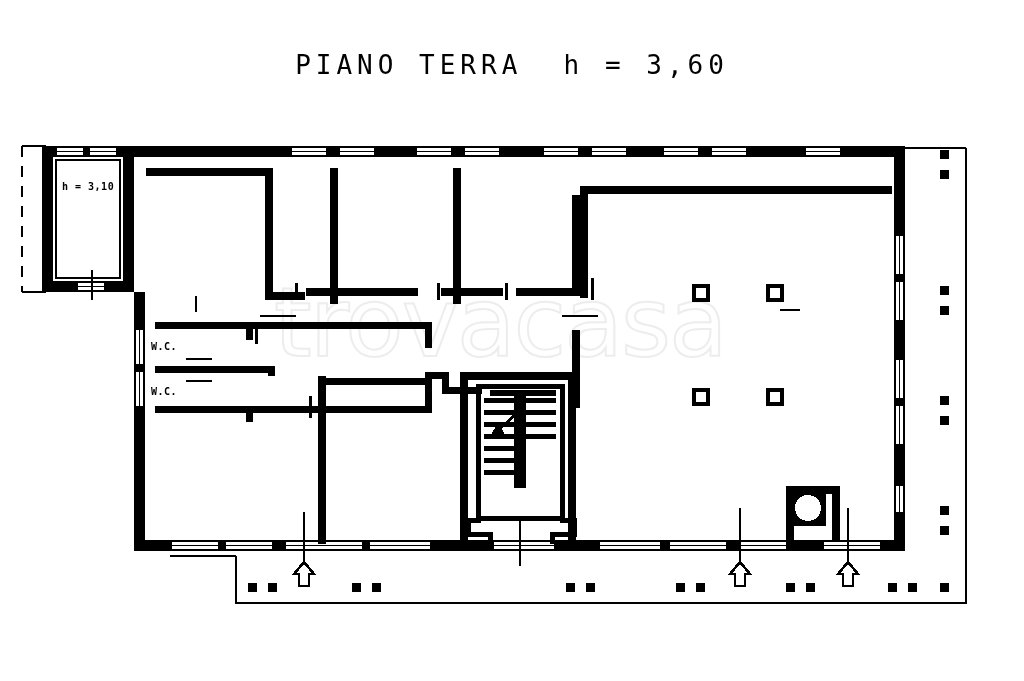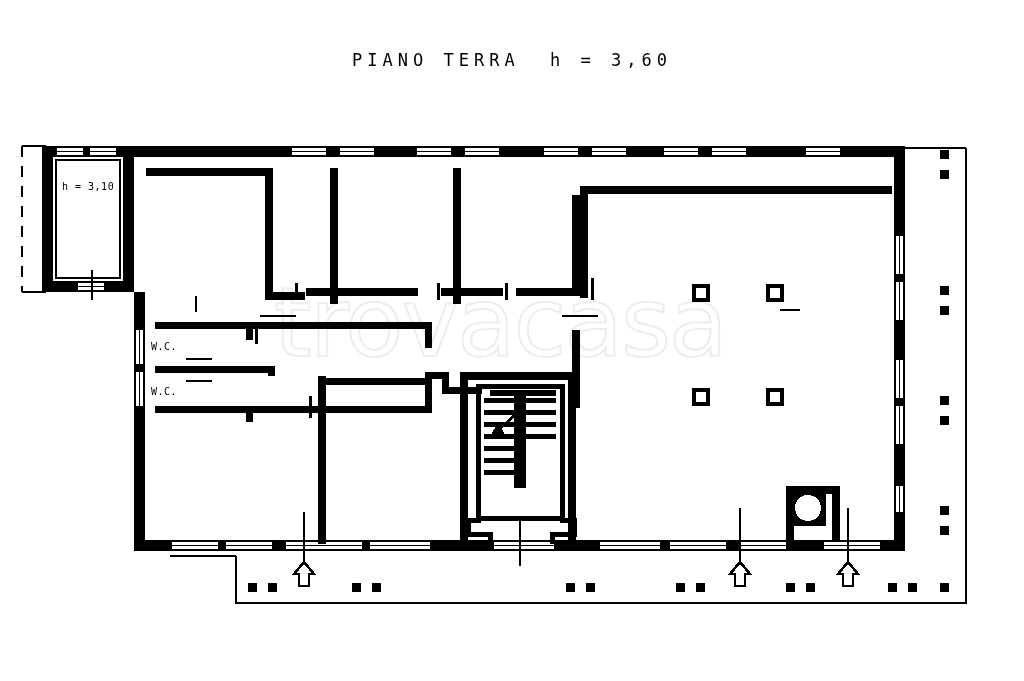--- a/index.html
+++ b/index.html
@@ -9,21 +9,21 @@
     font-family:"DejaVu Sans Mono","Liberation Mono",monospace;
     overflow:hidden;position:relative;
   }
   #plan-root{position:relative;width:1024px;height:681px;background:#fff;}
 
   
   .plan-title{
     position:absolute;left:0;top:50px;width:1024px;
     text-align:center;
     font-family:"DejaVu Sans Mono","Liberation Mono",monospace;
-    font-size:17px;letter-spacing:5px;color:#000;
+    font-size:26px;letter-spacing:5px;color:#000;
     white-space:pre;font-weight:400;
   }
 
   
   .watermark{
     position:absolute;left:0;top:0;width:1024px;height:681px;
     display:flex;align-items:center;justify-content:center;
     pointer-events:none;z-index:5;
   }
   .watermark span{
@@ -34,21 +34,21 @@
     transform:translate(-12px,-18px);
     white-space:nowrap;
   }
 
   
   .draw{position:absolute;left:0;top:0;z-index:10;}
 
   .lbl{
     position:absolute;z-index:20;
     font-family:"DejaVu Sans Mono","Liberation Mono",monospace;
-    font-weight:400;color:#000;white-space:pre;
+    font-weight:700;color:#000;white-space:pre;
   }
   .lbl-h310{left:62px;top:181px;font-size:10px;letter-spacing:.5px;}
   .lbl-wc1{left:151px;top:341px;font-size:10px;letter-spacing:.5px;}
   .lbl-wc2{left:151px;top:386px;font-size:10px;letter-spacing:.5px;}
 </style>
 </head>
 <body>
 
 <div id="plan-root">
 

